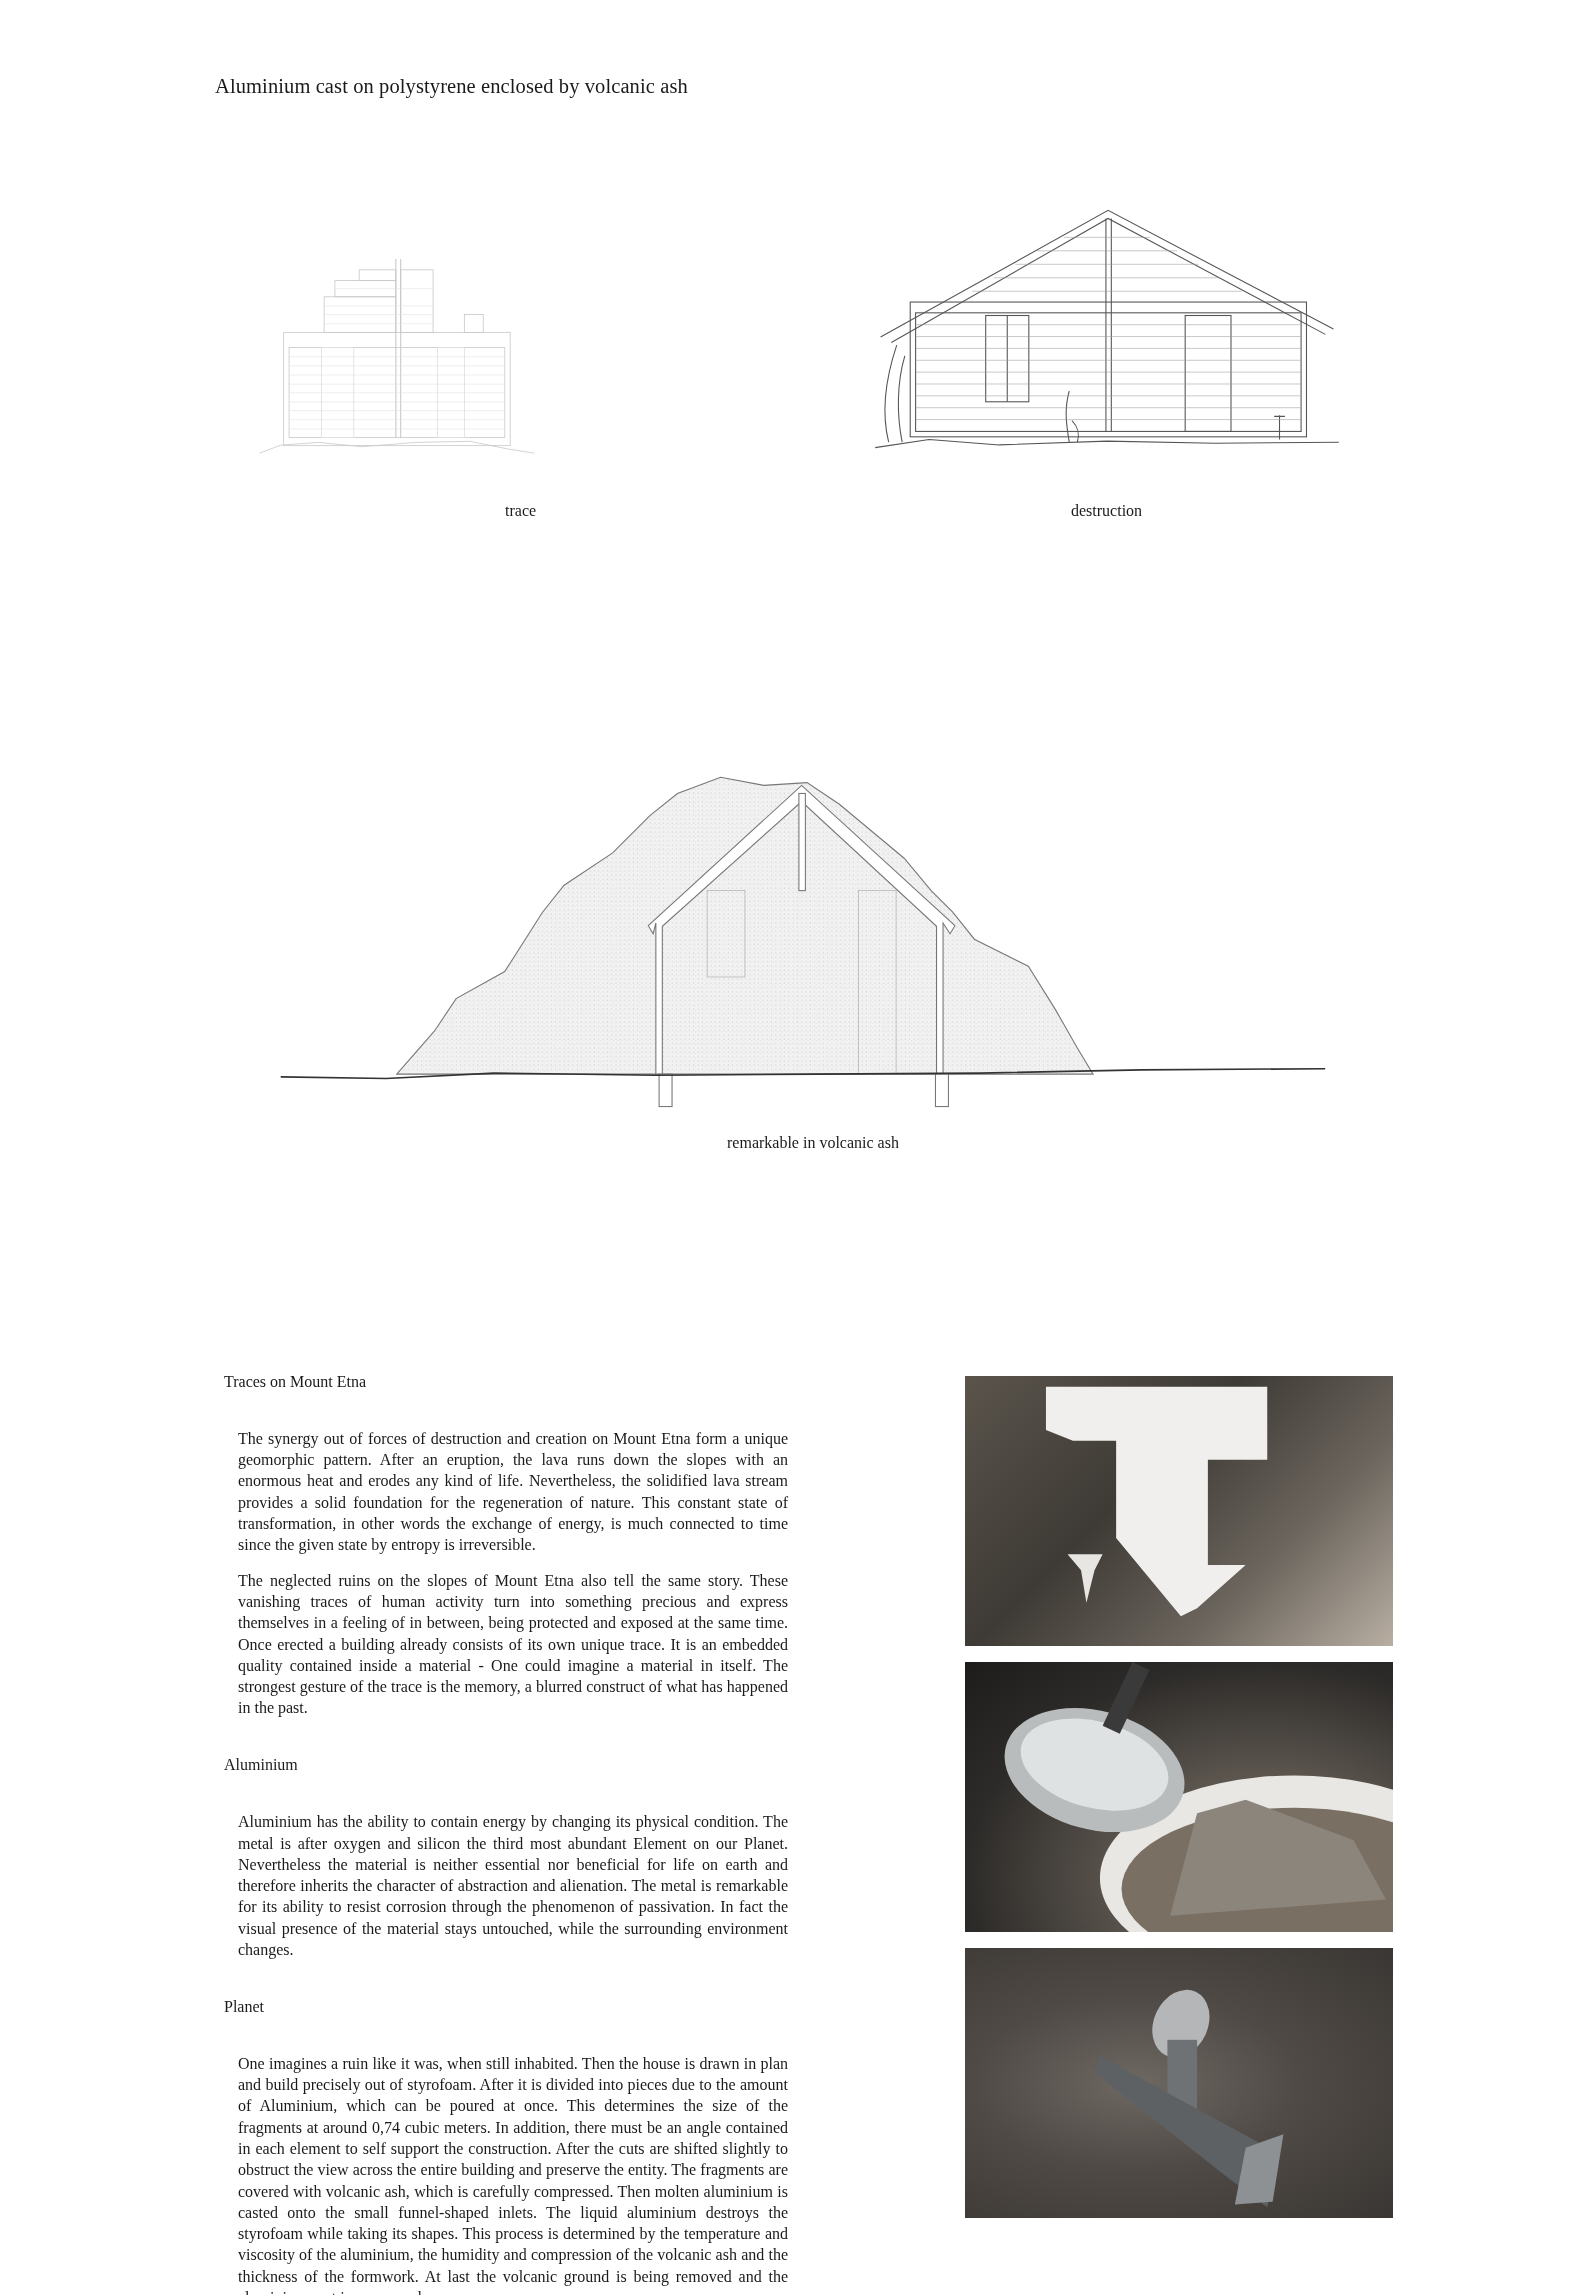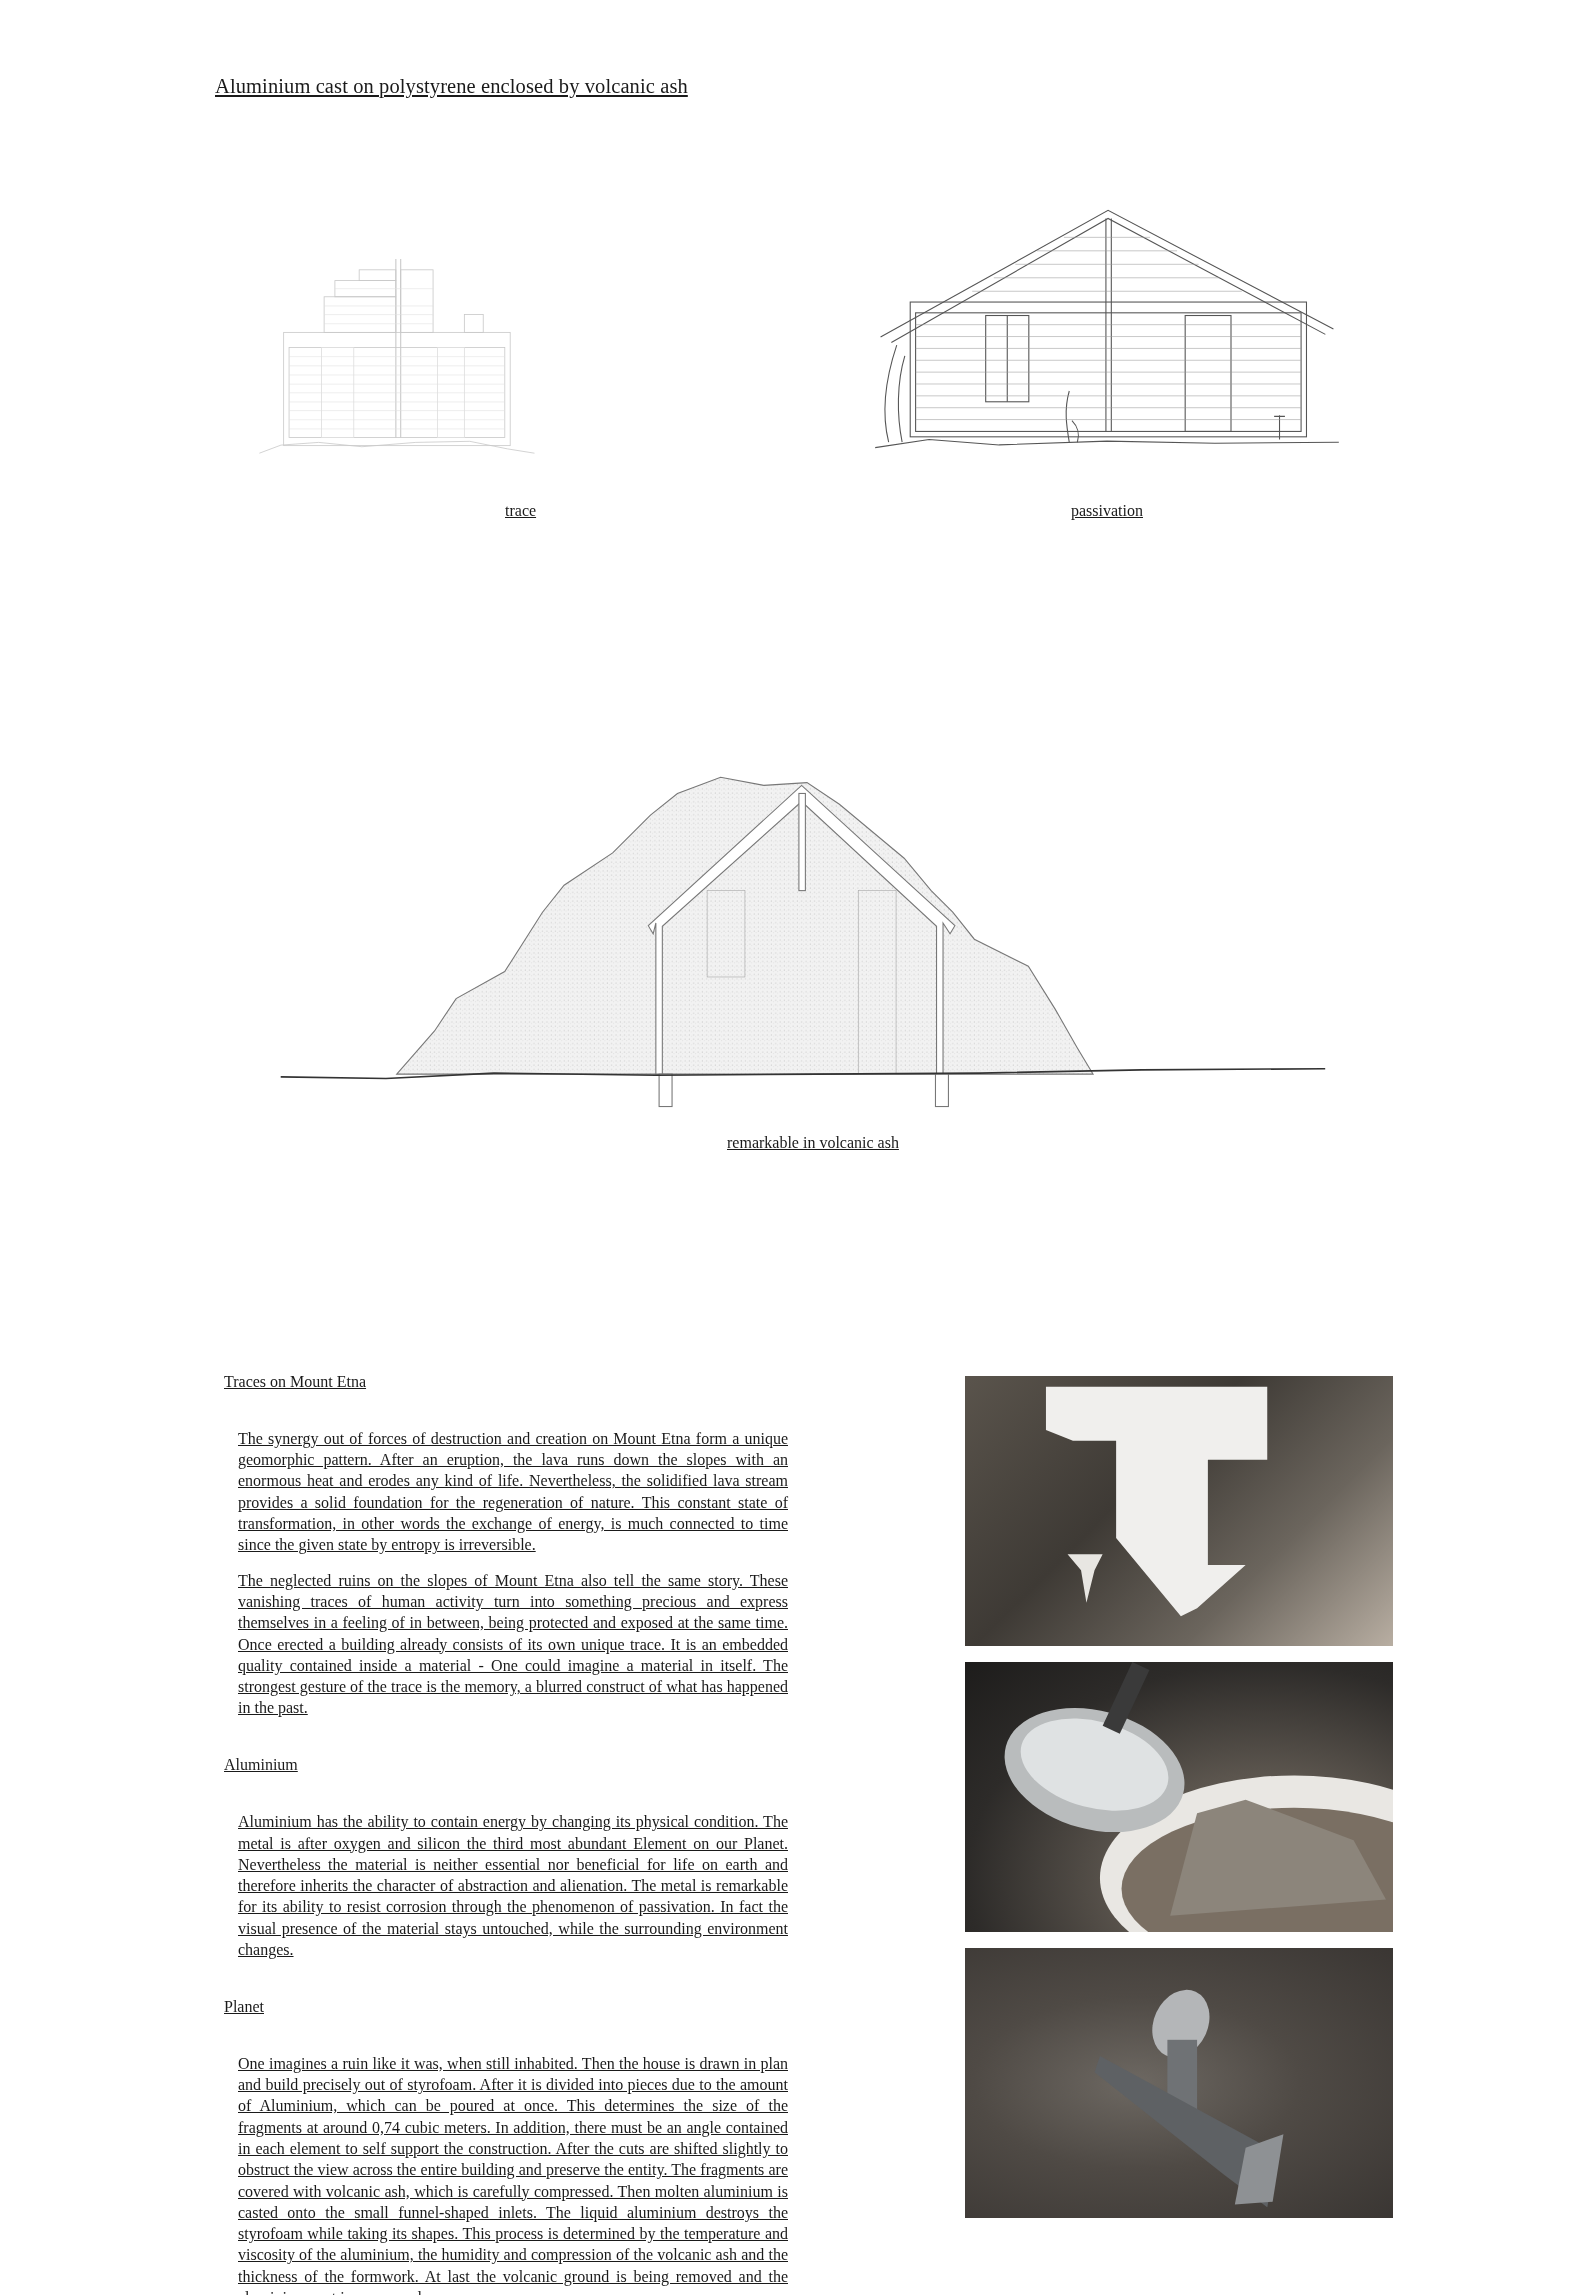--- a/index.html
+++ b/index.html
@@ -1,18 +1,18 @@
 <!DOCTYPE html>
 <html style="font-size:8.6px"><head>
 <meta charset="utf-8">
 <style>
   html, body { margin:0; padding:0; background:#ffffff; }
   body { width:1594px; height:2295px; position:relative; overflow:hidden;
          font-family:"Liberation Serif","DejaVu Serif",serif; color:#1a1a1a; }
-  .abs { position:absolute;text-decoration:underline; }
+  .abs { position:absolute; }
   .title { left:215px; top:75px; font-size:20.5px; letter-spacing:0.1px; white-space:nowrap; }
   .caption { font-size:16px; white-space:nowrap;margin-left:19px; }
   .cap-trace { left:486px; top:502px; }
   .cap-imag { left:1052px; top:502px; }
   .cap-ash { left:708px; top:1134px; }
   .text-col { left:224px; top:1371px; width:578px; font-size:16px; line-height:21.3px; text-align:justify; }
   .text-col h3 { font-weight:normal; font-size:16px; margin:0; }
   .text-col p { margin:14px; }
   .gap { height:21.6px; }
   .photo { left:965px; width:428px; height:270px; overflow:hidden; }
@@ -89,21 +89,21 @@
         <line x1="95" y1="376" x2="810" y2="376"></line>
       <line x1="95" y1="398" x2="810" y2="398"></line>
       <line x1="200" y1="160" x2="700" y2="160"></line>
         <line x1="240" y1="135" x2="660" y2="135"></line>
       <line x1="280" y1="110" x2="620" y2="110"></line>
         <line x1="320" y1="85" x2="580" y2="85"></line>
       <line x1="370" y1="60" x2="530" y2="60"></line>
     </g>
   </svg>
 </div>
-<div class="abs caption cap-imag">passivation</div>
+<div class="abs caption cap-imag">destruction</div>
 
 <div class="abs" style="left:278px;top:761px;width:1058px;height:351px;">
   <svg width="1058" height="351" viewBox="0 0 1960 650">
     <defs>
       <pattern id="ash" width="8" height="8" patternUnits="userSpaceOnUse">
         <rect width="8" height="8" fill="#f2f2f2"></rect>
         <circle cx="2" cy="3" r="0.8" fill="#a8a8a8"></circle>
         <circle cx="6" cy="6" r="0.6" fill="#b8b8b8"></circle>
       </pattern>
     </defs>

